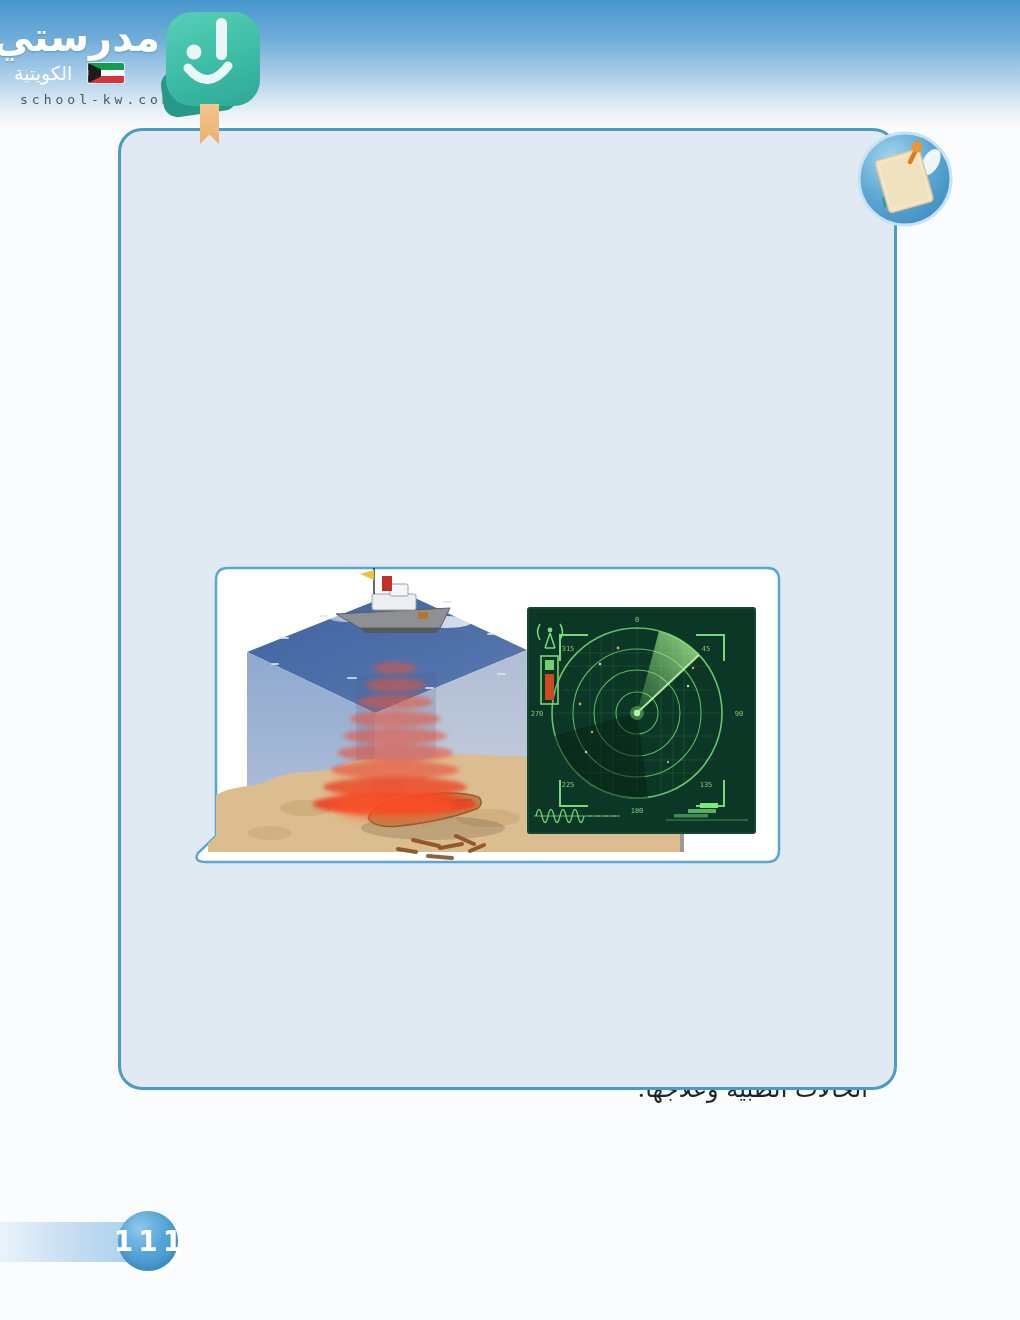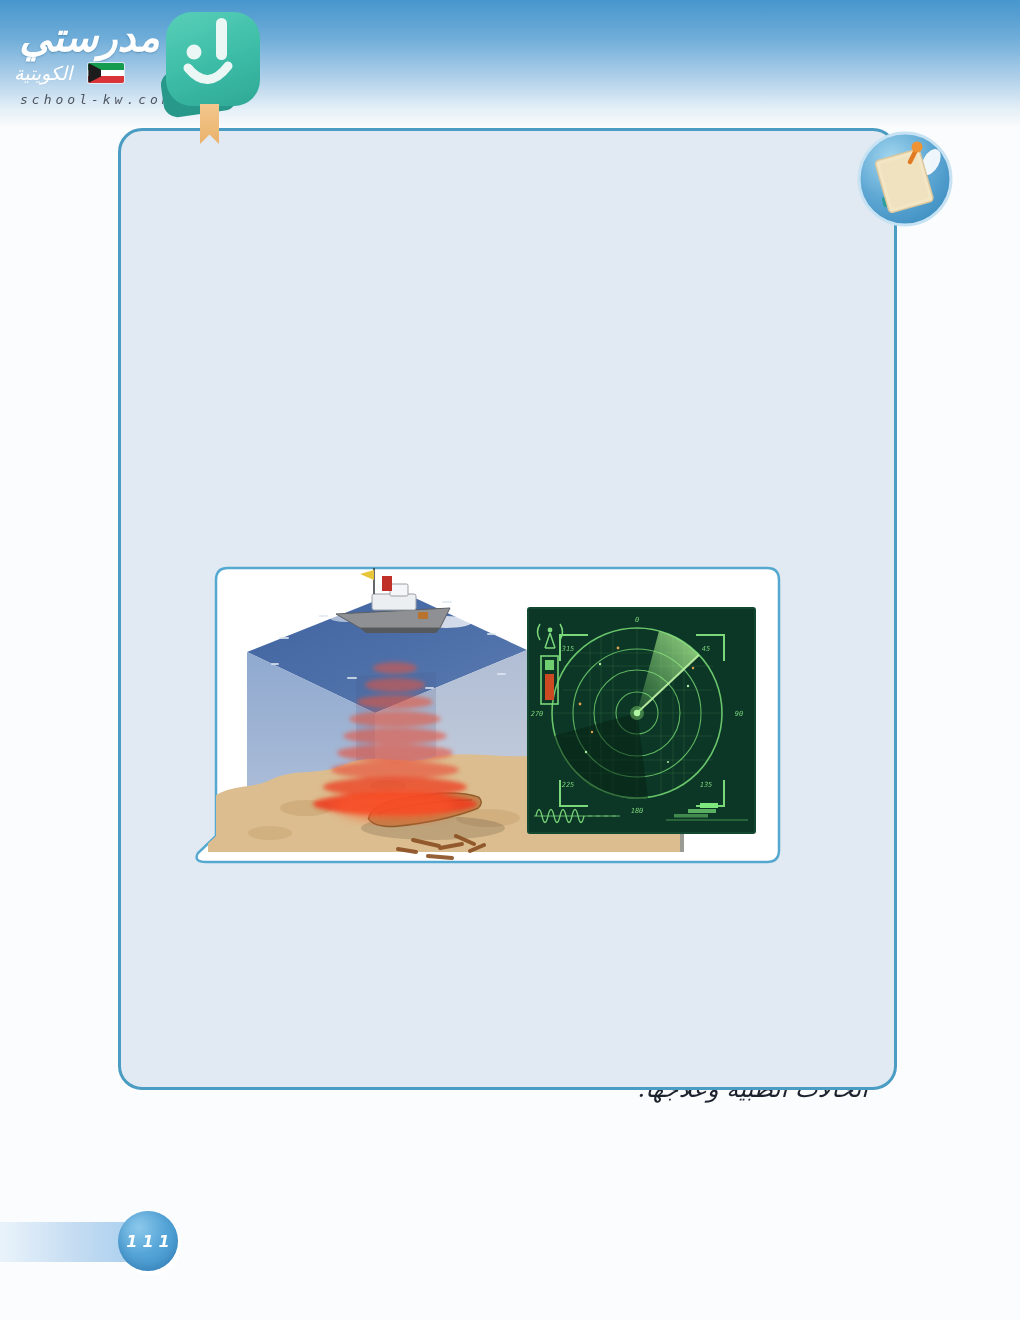--- a/index.html
+++ b/index.html
@@ -1,17 +1,17 @@
 <!DOCTYPE html>
 <html lang="ar"><head>
 <meta charset="utf-8">
 <style>
   html,body{margin:0;padding:0;}
   body{font-family:"DejaVu Serif","DejaVu Sans",serif;background:#ffffff;}
-  .page{position:relative;width:1020px;height:1320px;overflow:hidden;background:#fbfcfd;font-style:italic;}
+  .page{position:relative;width:1020px;height:1320px;overflow:hidden;background:#fbfcfd;}
 
   
   .banner{position:absolute;left:0;top:0;width:1020px;height:128px;
     background:linear-gradient(180deg,#4796cd 0%,#6fadd9 30%,#aecfe9 60%,#e4eff7 85%,#fbfcfd 100%);}
 
   
   .logo{position:absolute;left:14px;top:6px;width:260px;height:140px;z-index:6;}
   .logo-text{position:absolute;left:0;top:8px;width:146px;direction:rtl;text-align:right;color:#ffffff;}
   .logo-title{font-family:"DejaVu Sans",sans-serif;font-weight:bold;font-size:40px;line-height:46px;
     text-shadow:0 1px 2px rgba(30,90,130,.35);}
@@ -53,21 +53,21 @@
   .figure-wrap{position:absolute;left:188px;top:556px;width:600px;height:318px;z-index:2;}
   .caption{position:absolute;left:358px;top:866px;width:240px;text-align:center;font-size:19px;color:#1c232e;}
 
   
   .pg-bar{position:absolute;left:0;top:1222px;width:138px;height:40px;
     background:linear-gradient(90deg,#eaf3fb 0%,#c4dcf2 55%,#a9cfee 100%);}
   .pg-badge{position:absolute;left:118px;top:1211px;width:60px;height:60px;border-radius:50%;
     background:radial-gradient(circle at 35% 28%,#8cc8ea 0%,#56a5d8 45%,#3c8fc8 100%);
     box-shadow:3px 4px 0 0 #ffffff, inset 0 -4px 8px rgba(20,80,130,.25);
     display:flex;align-items:center;justify-content:center;}
-  .pg-num{font-family:"DejaVu Sans",sans-serif;font-size:16px;font-weight:bold;color:#ffffff;
+  .pg-num{font-family:"DejaVu Sans",sans-serif;font-size:28px;font-weight:bold;color:#ffffff;
     letter-spacing:5px;padding-left:5px;}
 </style>
 </head>
 <body>
 
 <div class="page">
 
   <div class="banner"></div>
 
   <div class="logo">

